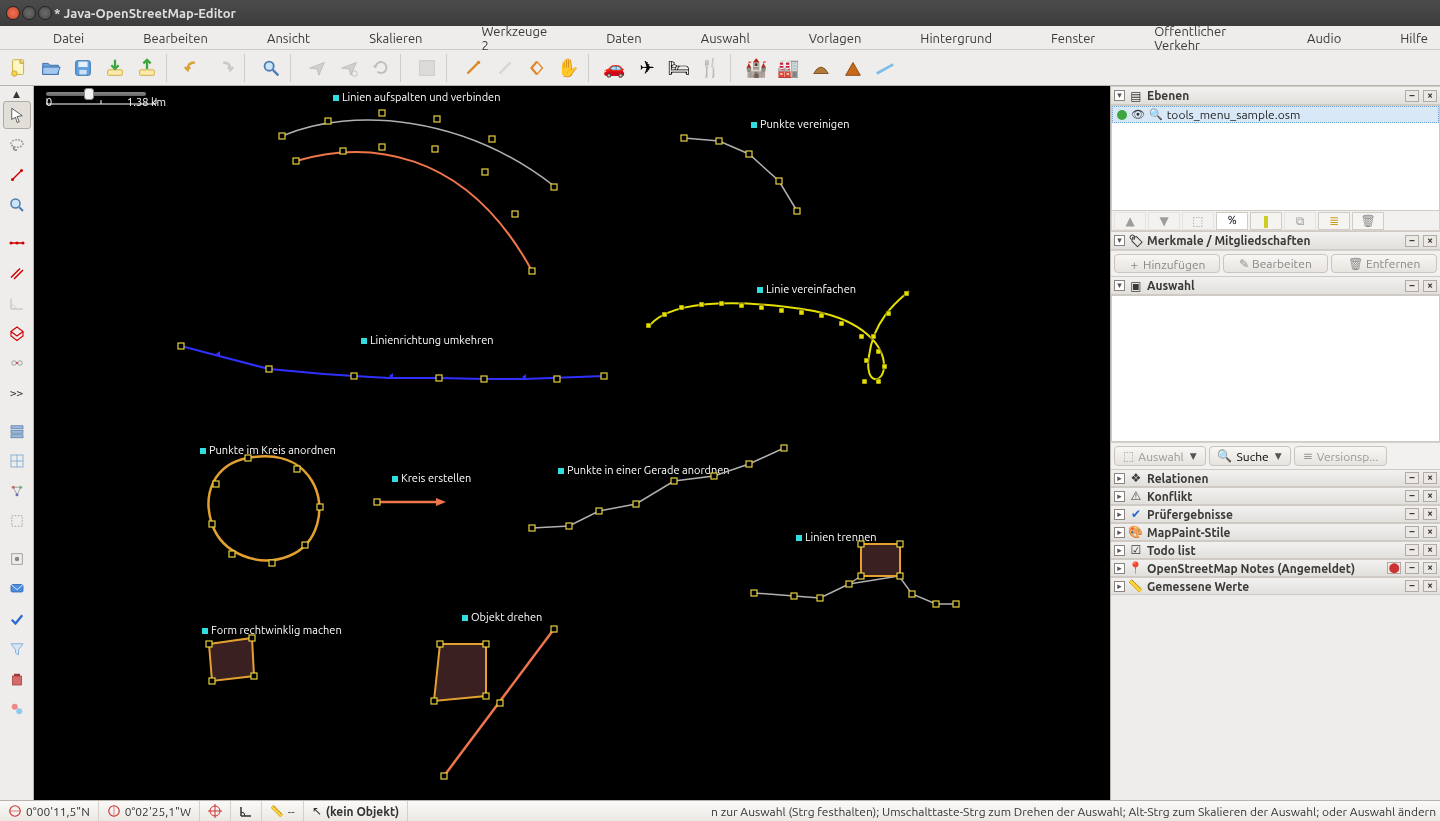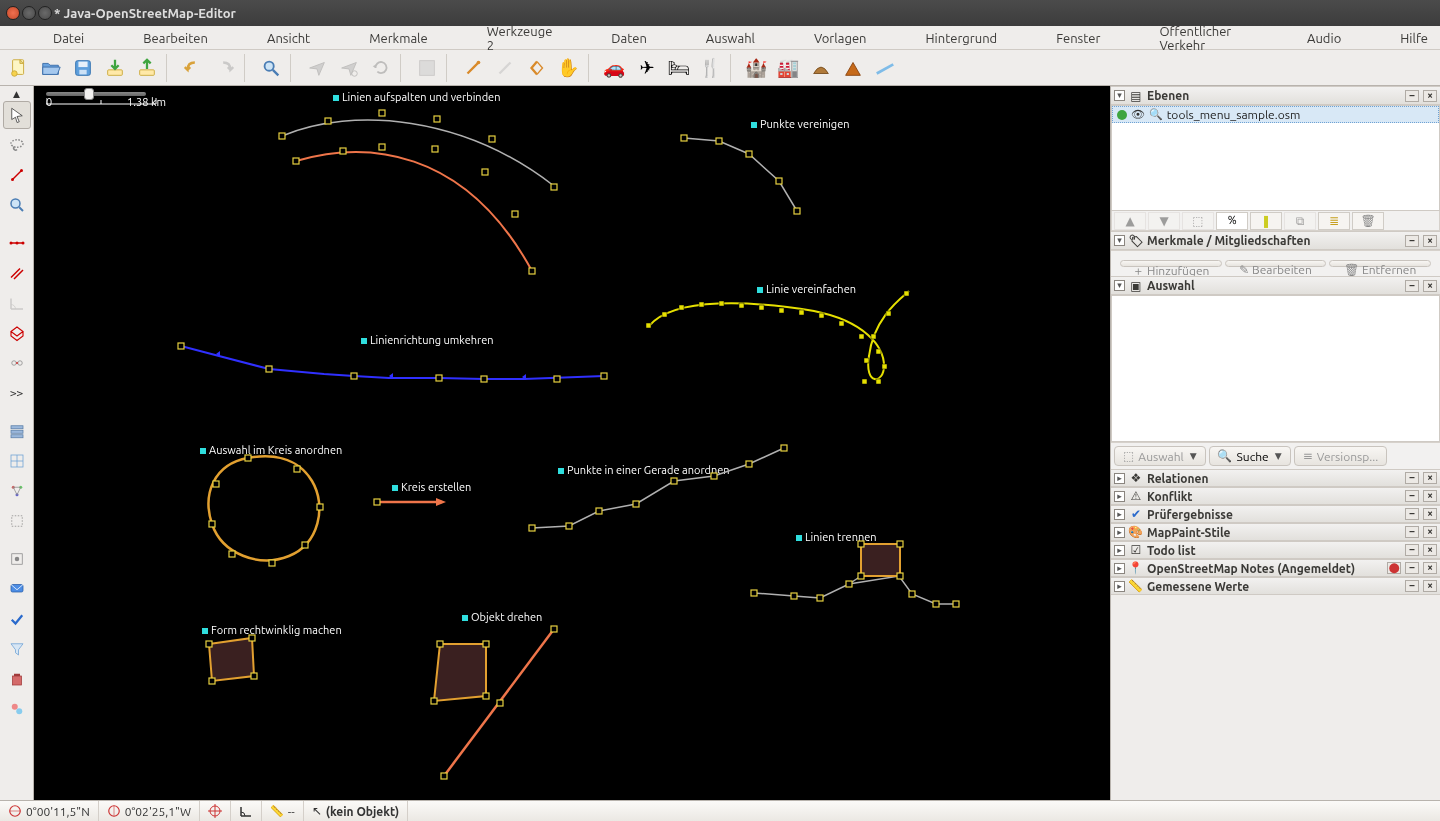--- a/index.html
+++ b/index.html
@@ -41,21 +41,21 @@
   .panel-body { background:#fff; color:#222; font-size:12px; overflow:auto;}
   .layers-body { height:106px; border:1px solid #cfcac4;}
   .layer-row { display:flex; align-items:center; gap:4px; padding:1px 4px; background:#d8e8f6; border:1px dotted #6ea2d4;}
   .layer-row .chk { width:10px; height:10px; border-radius:50%; background:#3fa53f;}
   .layer-row .eye { font-size:11px; color:#333;}
   .layer-row .mag { font-size:11px; color:#555;}
   .layers-toolbar { height:20px; background:#f2f1f0; border:1px solid #d6d1cb; border-top:none; display:flex; align-items:center; gap:2px; padding:0 2px;}
   .layers-toolbar .lb { width:32px; height:18px; border:1px solid #d0ccc6; background:#f6f4f1; display:flex; align-items:center; justify-content:center; font-size:12px;}
   .lb.dis { opacity:.35;}
   .props-body { height:150px; display:flex; align-items:center; justify-content:center; padding:10px; color:#222; font-size:12px;}
-  .props-btns { height:26px; background:#f2f1f0; display:flex; gap:3px; padding:9px; border-top:1px solid #d6d1cb;}
+  .props-btns { height:26px; background:#f2f1f0; display:flex; gap:3px; padding:3px; border-top:1px solid #d6d1cb;}
   .props-btns button { flex:1; border:1px solid #c9c4be; border-radius:4px; background:linear-gradient(#f8f6f3,#e7e4df); font-size:12px; color:#888; padding:2px 4px;}
   .sel-body { height:147px; border:1px solid #cfcac4;}
   .sel-btns { height:27px; background:#f2f1f0; display:flex; gap:3px; padding:3px; border-top:1px solid #d6d1cb;}
   .sel-btns button { border:1px solid #c9c4be; border-radius:4px; background:linear-gradient(#f8f6f3,#e7e4df); font-size:12px; padding:2px 8px; display:flex; align-items:center; gap:4px;}
   .sel-btns .dis { color:#999;}
   .collapsed-stack .panel-hdr { height:18px;}
   .statusbar { height:21px; background:linear-gradient(#fbfaf8,#ebe8e3); border-top:1px solid #b8b3ad; display:flex; align-items:center; font-size:12px; color:#333;}
   .statusbar .seg { display:flex; align-items:center; gap:4px; padding:0 8px; border-right:1px solid #d4cfc9; height:100%;}
   .statusbar .scroll-hint { flex:1; text-align:right; padding-right:4px; overflow:hidden; white-space:nowrap; color:#333;}
   .icn { width:22px; height:22px;}
@@ -68,21 +68,21 @@
   <span class="win-btn close"></span>
   <span class="win-btn minmax"></span>
   <span class="win-btn minmax"></span>
   <span class="title">* Java-OpenStreetMap-Editor</span>
 </div>
 
 <div class="menubar">
   <span class="mitem">Datei</span>
   <span class="mitem">Bearbeiten</span>
   <span class="mitem">Ansicht</span>
-  <span class="mitem">Merkmale</span>
+  <span class="mitem">Skalieren</span>
   <span class="mitem">Werkzeuge 2</span>
   <span class="mitem">Daten</span>
   <span class="mitem">Auswahl</span>
   <span class="mitem">Vorlagen</span>
   <span class="mitem">Hintergrund</span>
   <span class="mitem">Fenster</span>
   <span class="mitem">Öffentlicher Verkehr</span>
   <span class="mitem">Audio</span>
   <span class="mitem">Hilfe</span>
 </div>
@@ -358,22 +358,22 @@
       <div style="display:flex;justify-content:space-between;width:120px;margin-top:-8px;">
         <span>0</span>
         <span>1.38 km</span>
       </div>
     </div>
 
     <div class="annot" style="top:5px;left:299px;">Linien aufspalten und verbinden</div>
     <div class="annot" style="top:32px;left:717px;">Punkte vereinigen</div>
     <div class="annot" style="top:197px;left:723px;">Linie vereinfachen</div>
     <div class="annot" style="top:248px;left:327px;">Linienrichtung umkehren</div>
-    <div class="annot" style="top:358px;left:166px;">Auswahl im Kreis anordnen</div>
-    <div class="annot" style="top:395px;left:358px;">Kreis erstellen</div>
+    <div class="annot" style="top:358px;left:166px;">Punkte im Kreis anordnen</div>
+    <div class="annot" style="top:386px;left:358px;">Kreis erstellen</div>
     <div class="annot" style="top:378px;left:524px;">Punkte in einer Gerade anordnen</div>
     <div class="annot" style="top:445px;left:762px;">Linien trennen</div>
     <div class="annot" style="top:538px;left:168px;">Form rechtwinklig machen</div>
     <div class="annot" style="top:525px;left:428px;">Objekt drehen</div>
 
     <svg width="1100" height="720">
       <style>
         .node { fill:#000; stroke:#e6d040; stroke-width:1.2; }
         .ynode { fill:#e6e000; stroke:#000; stroke-width:0.5;}
       </style>
@@ -673,13 +673,14 @@
       </svg>
     </div>
   <div class="seg">
       <span style="font-size:11px;">📏</span>
       <span>--</span>
     </div>
   <div class="seg">
       <span>↖</span>
       <span style="font-weight:bold;">(kein Objekt)</span>
     </div>
+  <div class="scroll-hint">n zur Auswahl (Strg festhalten); Umschalttaste-Strg zum Drehen der Auswahl; Alt-Strg zum Skalieren der Auswahl; oder Auswahl ändern</div>
 </div>
 
 </body></html>

